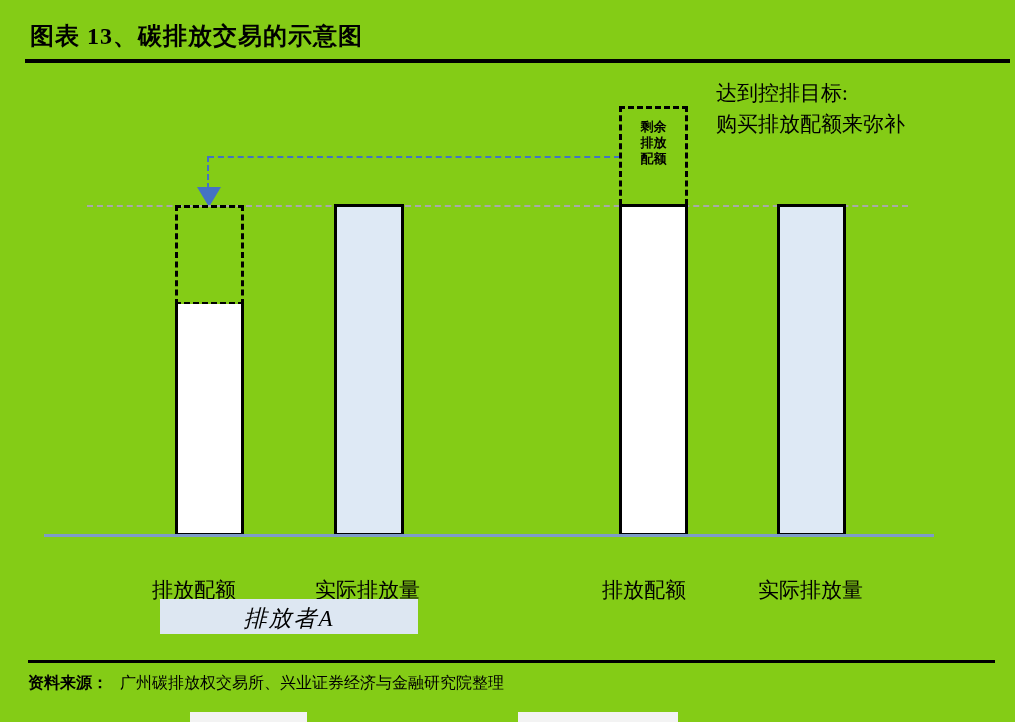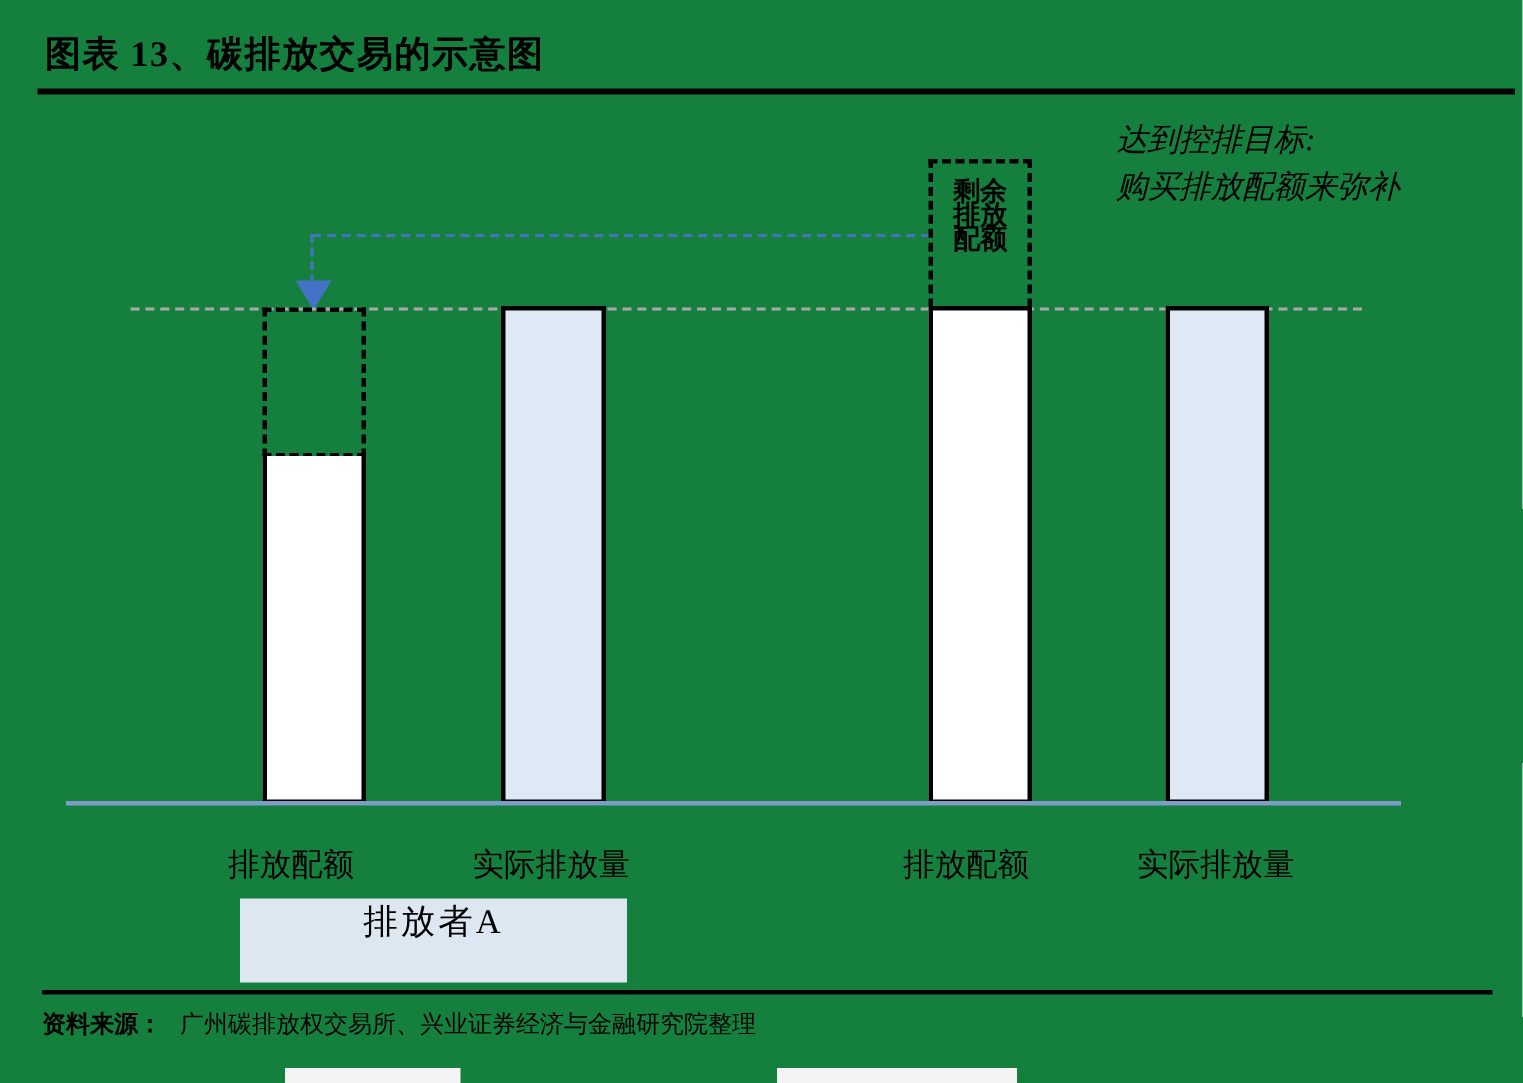--- a/index.html
+++ b/index.html
@@ -1,60 +1,60 @@
 <!DOCTYPE html>
 <html><head>
 <meta charset="utf-8">
 <style>
   * { margin:0; padding:0; box-sizing:border-box; }
   html,body { background:#ffffff; }
   .page {
-    position:relative; width:1015px; height:722px; background:#15803d;
+    position:relative; width:1015px; height:722px; background:#84cc16;
     font-family:"Liberation Serif", serif; color:#000; overflow:hidden;
   }
   .abs { position:absolute; }
 
   .title { left:30px; top:20px; font-size:24px; font-weight:bold; letter-spacing:1px; }
   .rule-top { left:25px; top:59px; width:985px; height:4px; background:#000; }
 
   .ann { font-size:21px; line-height:31px; white-space:nowrap; }
   .ann-left { left:167px; top:78px; }
-  .ann-right { left:744px; top:78px;font-style:italic; }
+  .ann-right { left:716px; top:78px; }
 
   .connector-h { left:208px; top:156px; width:412px; height:0; border-top:2px dashed #4472C4; }
   .connector-v { left:207px; top:156px; width:0; height:33px; border-left:2px dashed #4472C4; }
   .arrowhead { left:197px; top:187px; width:0; height:0;
     border-left:12px solid transparent; border-right:12px solid transparent;
     border-top:20px solid #4472C4; }
 
   .cap-line { left:87px; top:205px; width:821px; height:0; border-top:2px dashed #A9A9A9; }
 
   .bar { background:#fff; }
   .bar-a-dashed { left:175px; top:205px; width:69px; height:100px; border:3px dashed #000; background:transparent; }
   .bar-a-solid  { left:175px; top:304px; width:69px; height:232px; border:3px solid #000; border-top:none; }
   .bar-a-blue   { left:334px; top:204px; width:70px; height:332px; border:3px solid #000; background:#DEE9F5; }
   .bar-b-surplus{ left:619px; top:106px; width:69px; height:99px;  border:3px dashed #000; border-bottom:none; background:transparent; }
   .bar-b-solid  { left:619px; top:204px; width:69px; height:332px; border:3px solid #000; }
   .bar-b-blue   { left:777px; top:204px; width:69px; height:332px; border:3px solid #000; background:#DEE9F5; }
 
   .surplus-text { padding-top:10px; text-align:center;
     font-family:"Liberation Sans", sans-serif; font-weight:bold;
-    font-size:18px; line-height:16px; }
+    font-size:13px; line-height:16px; }
 
   .baseline { left:44px; top:534px; width:890px; height:3px; background:#7E9CC8; }
 
-  .bar-label { top:562px; font-size:21px; text-align:center; white-space:nowrap; }
+  .bar-label { top:576px; font-size:21px; text-align:center; white-space:nowrap; }
   .bl-1 { left:144px; width:100px; }
   .bl-2 { left:305px; width:125px; }
   .bl-3 { left:594px; width:100px; }
   .bl-4 { left:748px; width:125px; }
 
-  .group-box { top:599px; height:56px; background:#DDE7F2;
-    display:flex; align-items:flex-start; justify-content:center;
-    font-size:23px; letter-spacing:2px; }
+  .group-box { top:599px; height:35px; background:#DDE7F2;
+    display:flex; align-items:flex-end; justify-content:center;
+    font-size:23px; letter-spacing:2px;font-style:italic; }
   .gb-a { left:160px; width:258px; }
   .gb-b { left:630px; width:258px; }
 
   .rule-bottom { left:28px; top:660px; width:967px; height:3px; background:#000; }
   .source { left:28px; top:673px; font-size:16px; white-space:nowrap; }
   .source .src-label { font-weight:bold; margin-right:12px; }
 
   .strip { top:712px; height:10px; background:#F3F3F3; }
   .strip-1 { left:190px; width:117px; }
   .strip-2 { left:518px; width:160px; }

